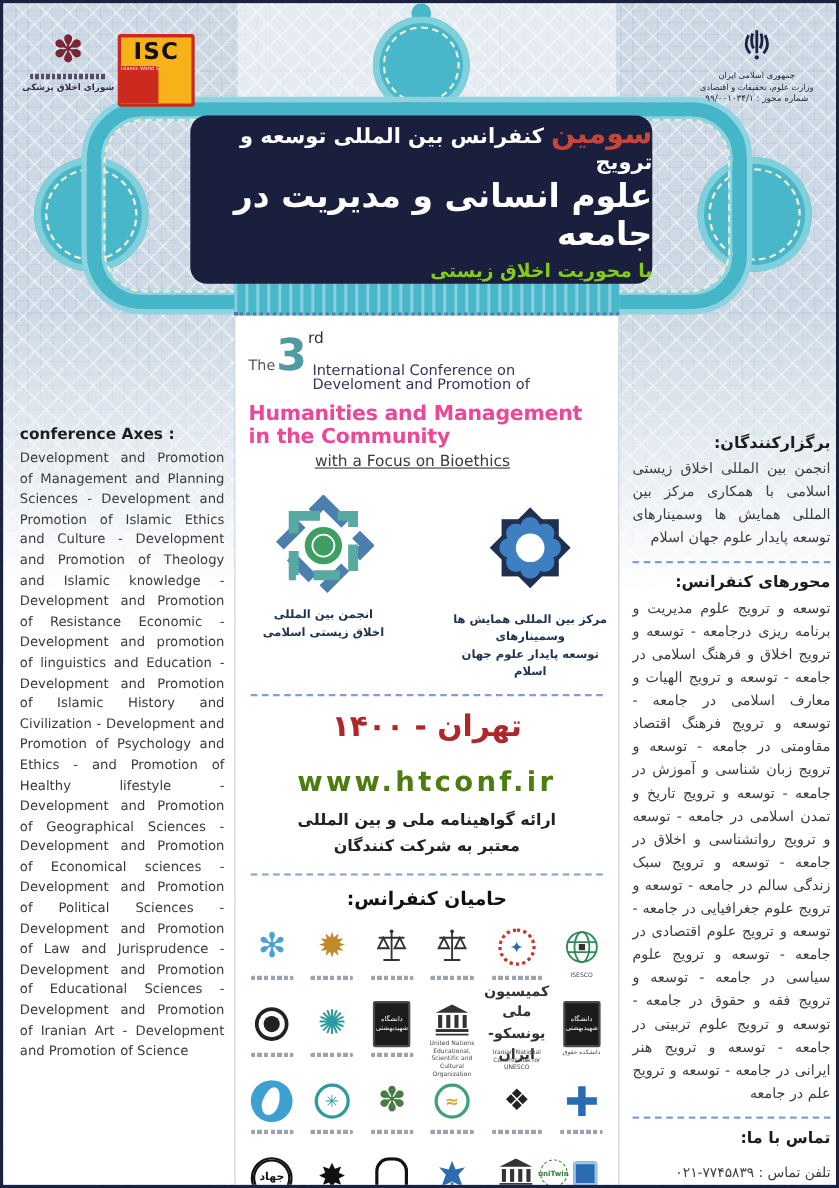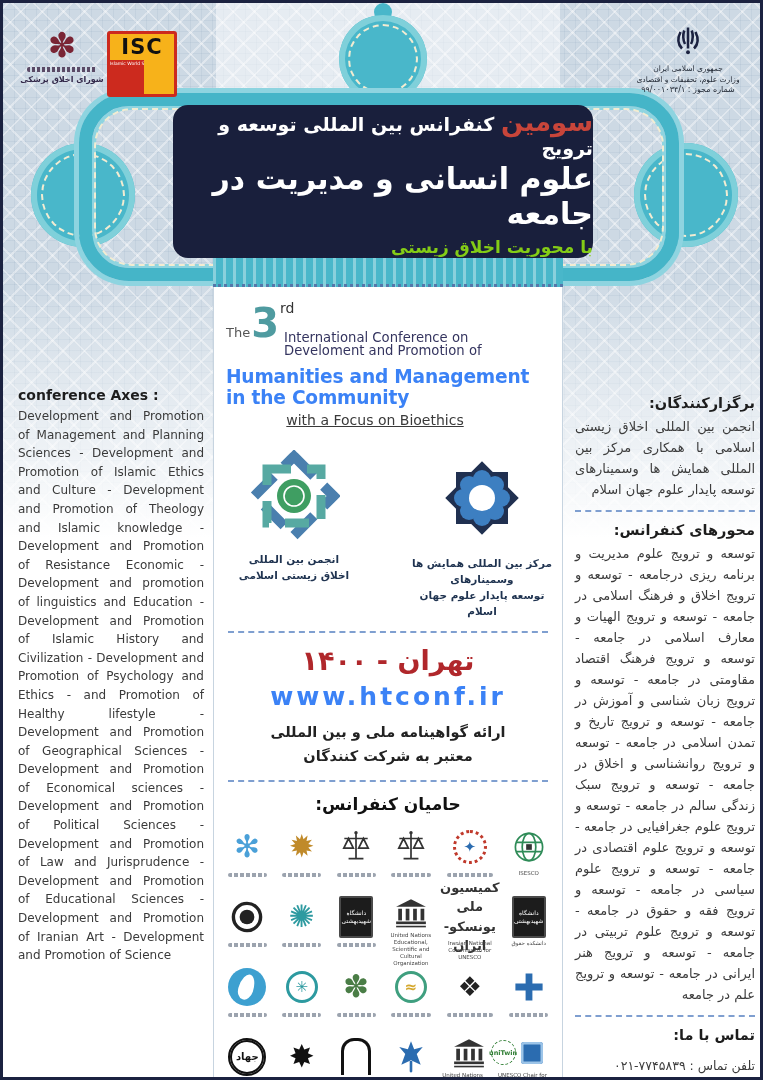--- a/index.html
+++ b/index.html
@@ -57,28 +57,28 @@
 
   
   .col-center{position:absolute;left:210px;top:284px;width:350px;bottom:0;background:#fff;
     border-left:1px solid #c7d4e0;border-right:1px solid #c7d4e0;box-sizing:border-box;}
   .etitle{padding:16px 10px 0 12px;color:#30305e;}
   .erow{display:flex;align-items:flex-end;line-height:1;}
   .erow .the{font-size:13px;color:#555;padding-bottom:4px;}
   .erow .n3{font-size:40px;font-weight:800;color:#4f9ba0;margin:0 1px;}
   .erow .rd{font-size:14px;color:#333;align-self:flex-start;margin-top:-2px;}
   .erow .l1{font-size:13.2px;color:#34345f;padding-bottom:4px;}
-  .el2{font-size:18.6px;font-weight:800;color:#3b82f6;margin-top:5px;letter-spacing:-.2px;}
+  .el2{font-size:18.6px;font-weight:800;color:#ec4899;margin-top:5px;letter-spacing:-.2px;}
   .el3{font-size:14px;color:#3a3a3a;text-align:center;margin:4px 28px 0 0;text-decoration:underline;}
   .orglogos{display:flex;justify-content:center;gap:38px;margin-top:22px;}
   .orglogo{display:flex;flex-direction:column;align-items:center;width:150px;}
   .orgcap{font-size:10.5px;font-weight:bold;color:#1f3350;text-align:center;direction:rtl;line-height:1.5;margin-top:10px;}
   .dash{border-top:2px dashed #7f9fd0;margin:12px 14px;}
   .city{font-size:27px;font-weight:800;color:#b0272b;text-align:center;direction:rtl;margin-top:2px;}
-  .site{font-size:25px;font-weight:800;color:#3b82f6;text-align:center;letter-spacing:3px;margin-top:6px;}
+  .site{font-size:25px;font-weight:800;color:#4d7c0f;text-align:center;letter-spacing:3px;margin-top:20px;}
   .cert{font-size:14.5px;font-weight:bold;color:#222;text-align:center;direction:rtl;margin:10px 44px 0;line-height:1.6;}
   .sph{font-size:17px;font-weight:800;color:#111;text-align:center;direction:rtl;margin-top:4px;}
   .grid{display:grid;grid-template-columns:repeat(6,1fr);gap:8px 4px;padding:12px 8px 0;}
   .sp{display:flex;flex-direction:column;align-items:center;height:62px;}
   .sp .art{height:42px;display:flex;align-items:center;justify-content:center;gap:5px;}
   .g{font-size:31px;line-height:1;}
   .s{width:34px;height:34px;}
   .cap{font-size:5.5px;color:#444;text-align:center;line-height:1.3;margin-top:2px;}
   .squig{width:78%;height:4px;margin-top:5px;background:repeating-linear-gradient(90deg,#8a93a0 0 4px,transparent 4px 6px);border-radius:2px;opacity:.85;}
   .plaque{width:30px;height:38px;background:#1c1c1c;color:#fff;font-size:6px;line-height:1.35;display:flex;align-items:center;justify-content:center;text-align:center;border:2px solid #4a4a4a;border-radius:2px;direction:rtl;}

